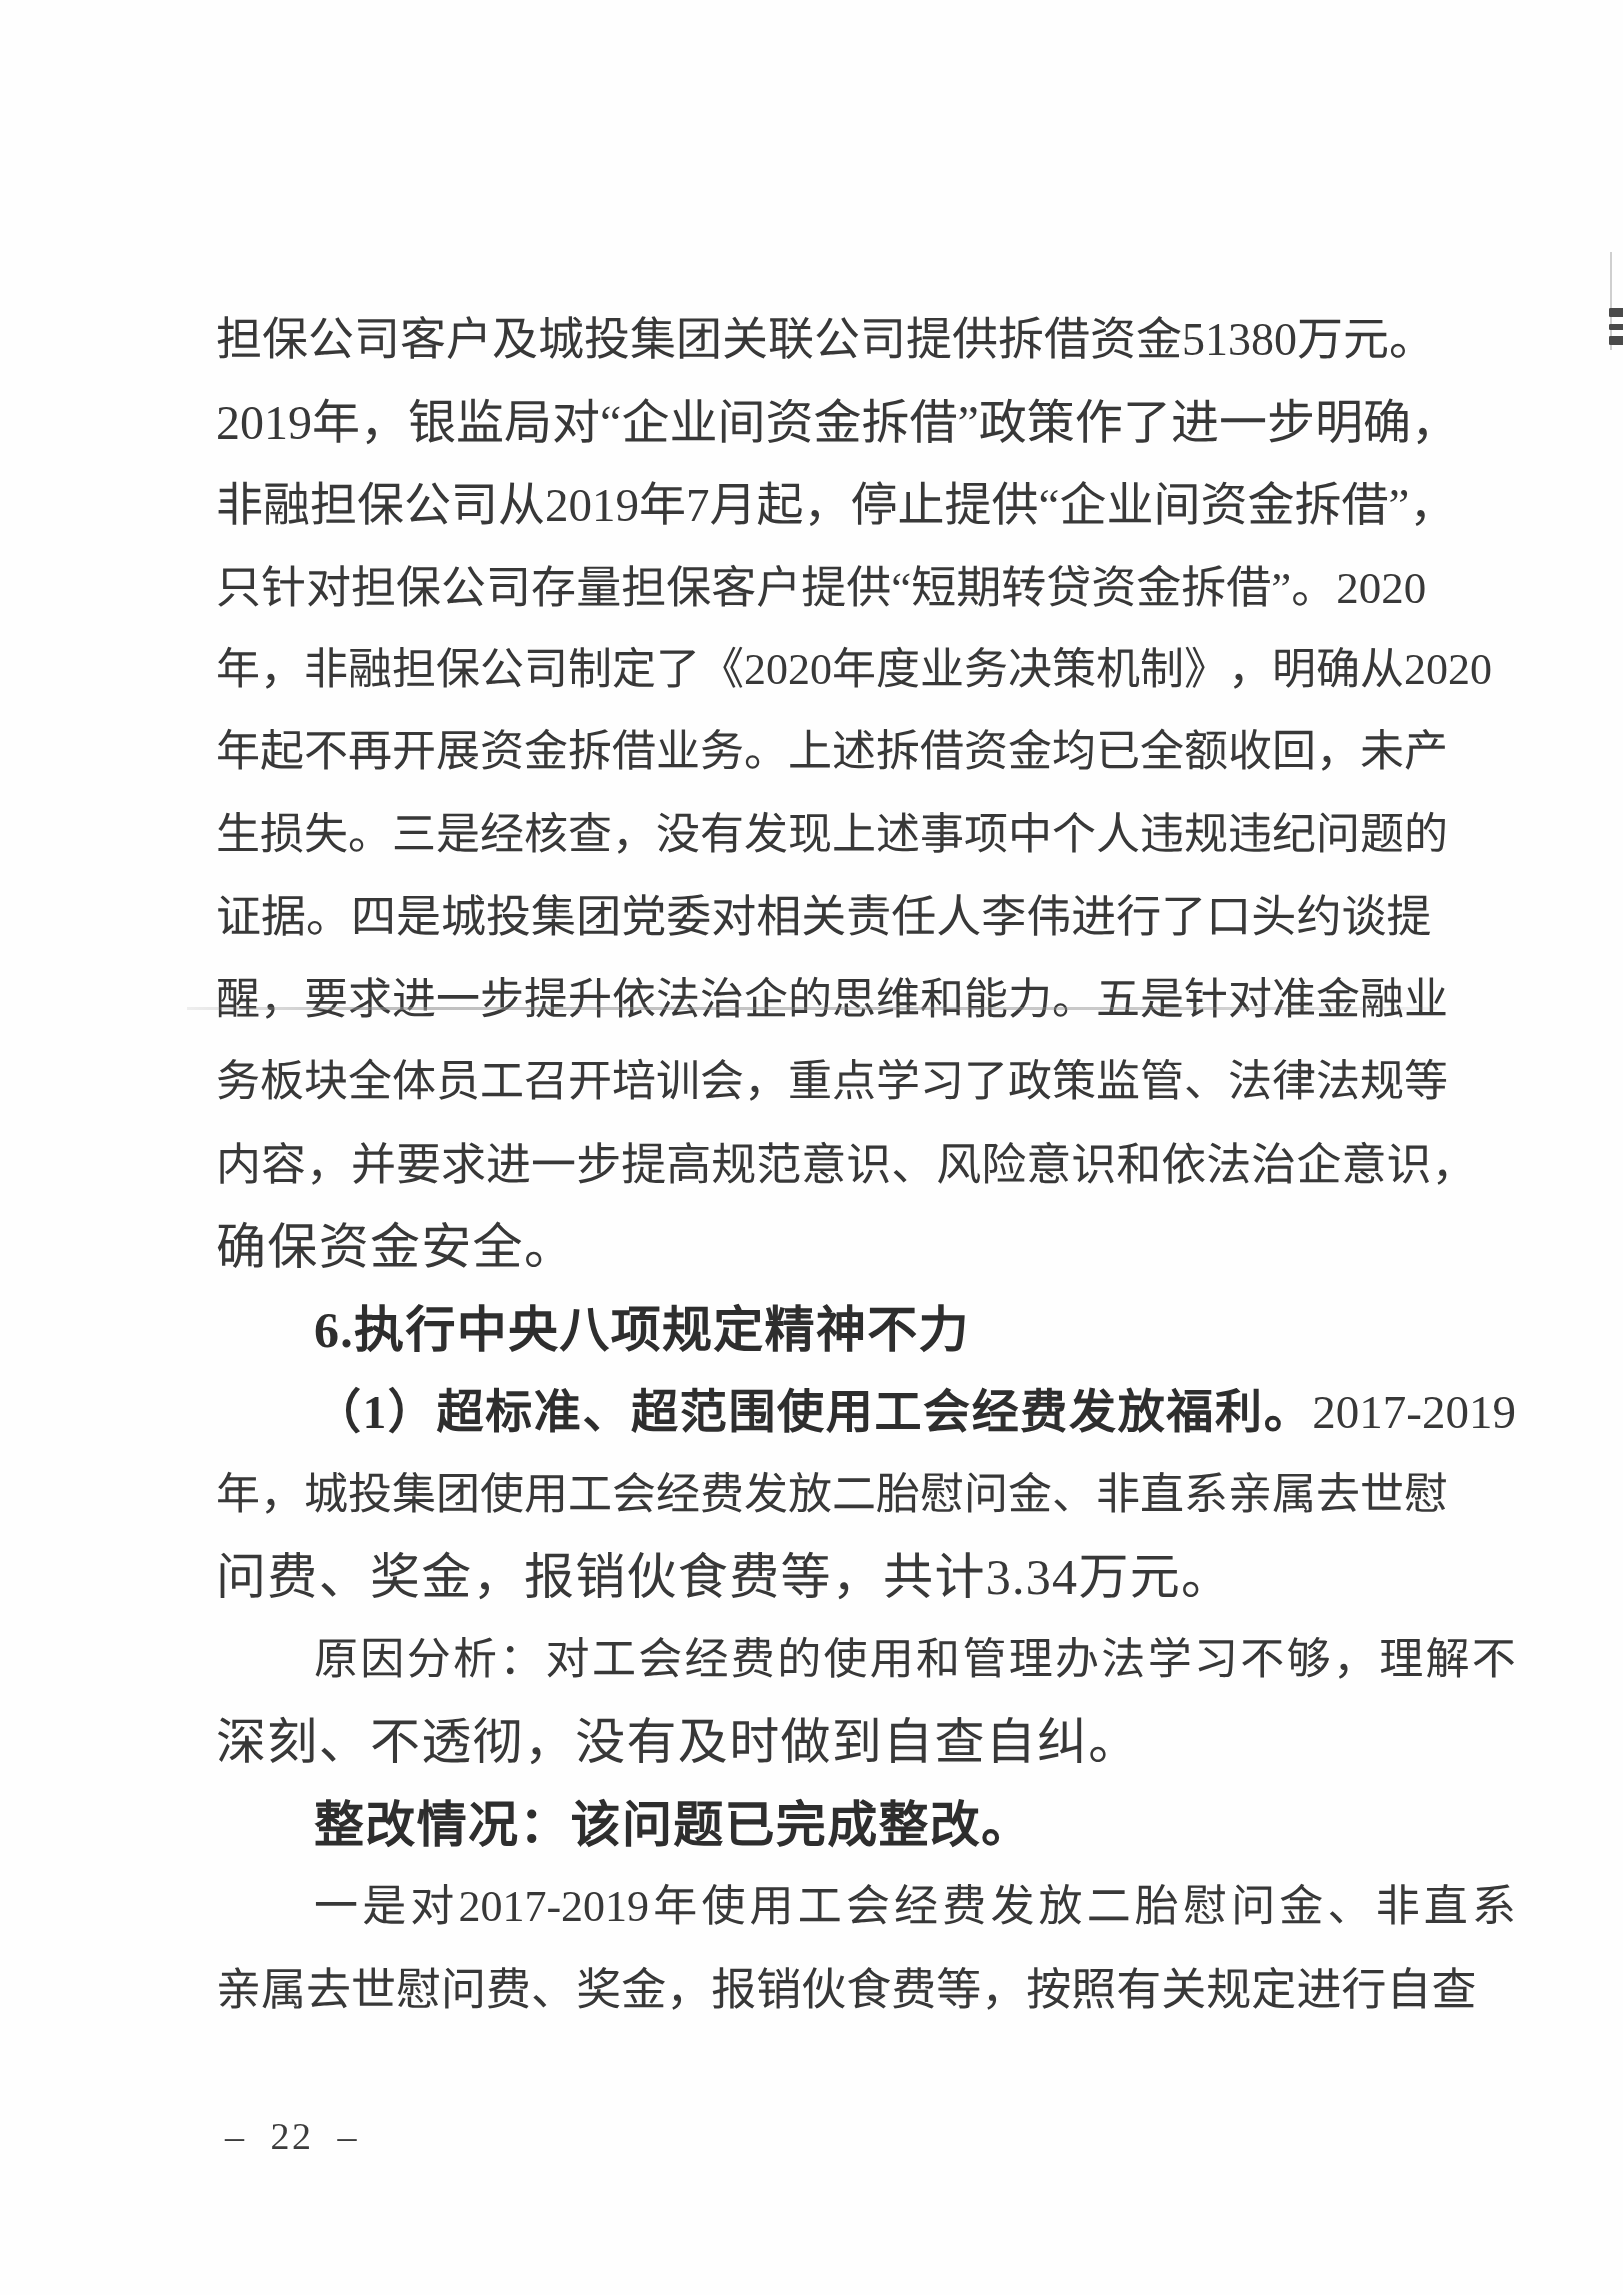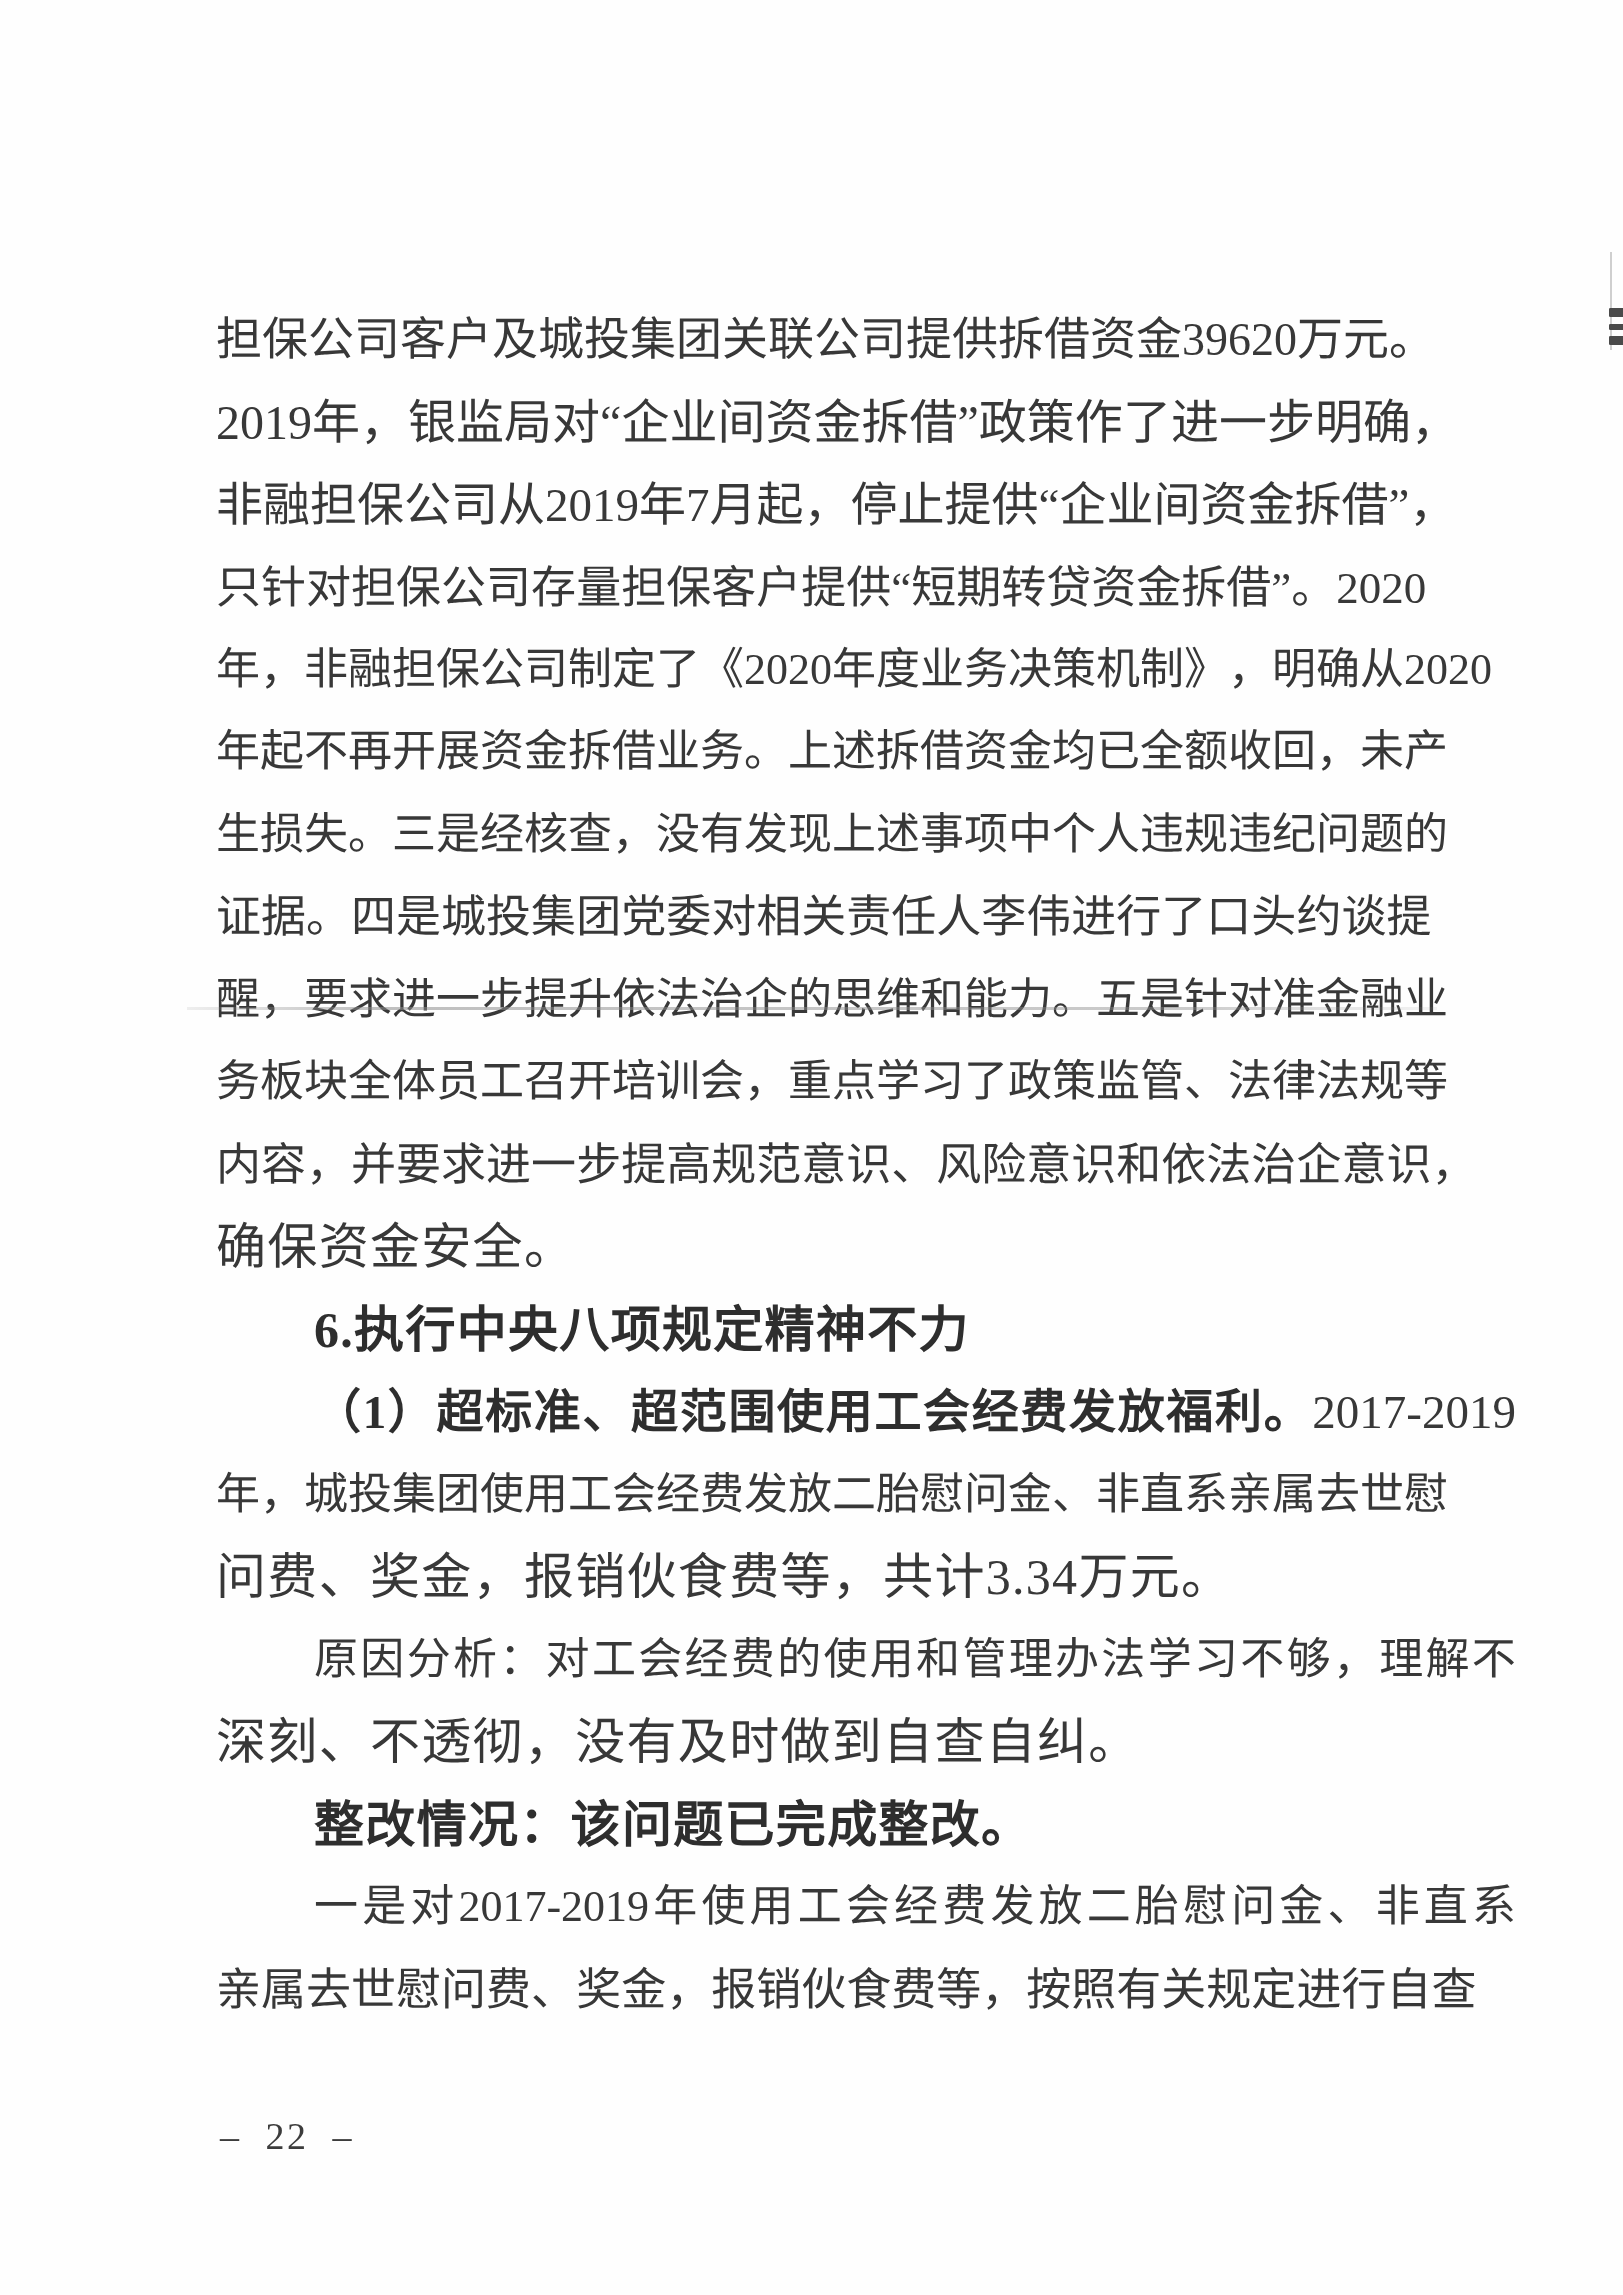--- a/index.html
+++ b/index.html
@@ -42,21 +42,21 @@
     position: absolute;
     left: 220px;
     top: 2113px;
     width: 144px;
     height: 46px;
     font-size: 38px;
     line-height: 46px;
     letter-spacing: 2.6px;
     word-spacing: 11.8px;
     color: #3c3c3c;
-    text-align: left;
+    text-align: center;
     font-family: Liberation Serif, serif;
   }
   
   .smudge {
     position: absolute;
     left: 187px;
     top: 1007px;
     width: 1250px;
     height: 2.6px;
     background: linear-gradient(to right, rgba(150,150,150,0.15), rgba(140,140,140,0.55) 15%, rgba(140,140,140,0.45) 80%, rgba(150,150,150,0.1));
@@ -100,21 +100,21 @@
         <span>关</span>
         <span>联</span>
         <span>公</span>
         <span>司</span>
         <span>提</span>
         <span>供</span>
         <span>拆</span>
         <span>借</span>
         <span>资</span>
         <span>金</span>
-        <span>39620</span>
+        <span>51380</span>
         <span>万</span>
         <span>元</span>
         <span>。</span>
       </div>
       <div class="line fill" style="top: 382px; font-size: 48px;">
         <span>2019</span>
         <span>年</span>
         <span>，</span>
         <span>银</span>
         <span>监</span>

